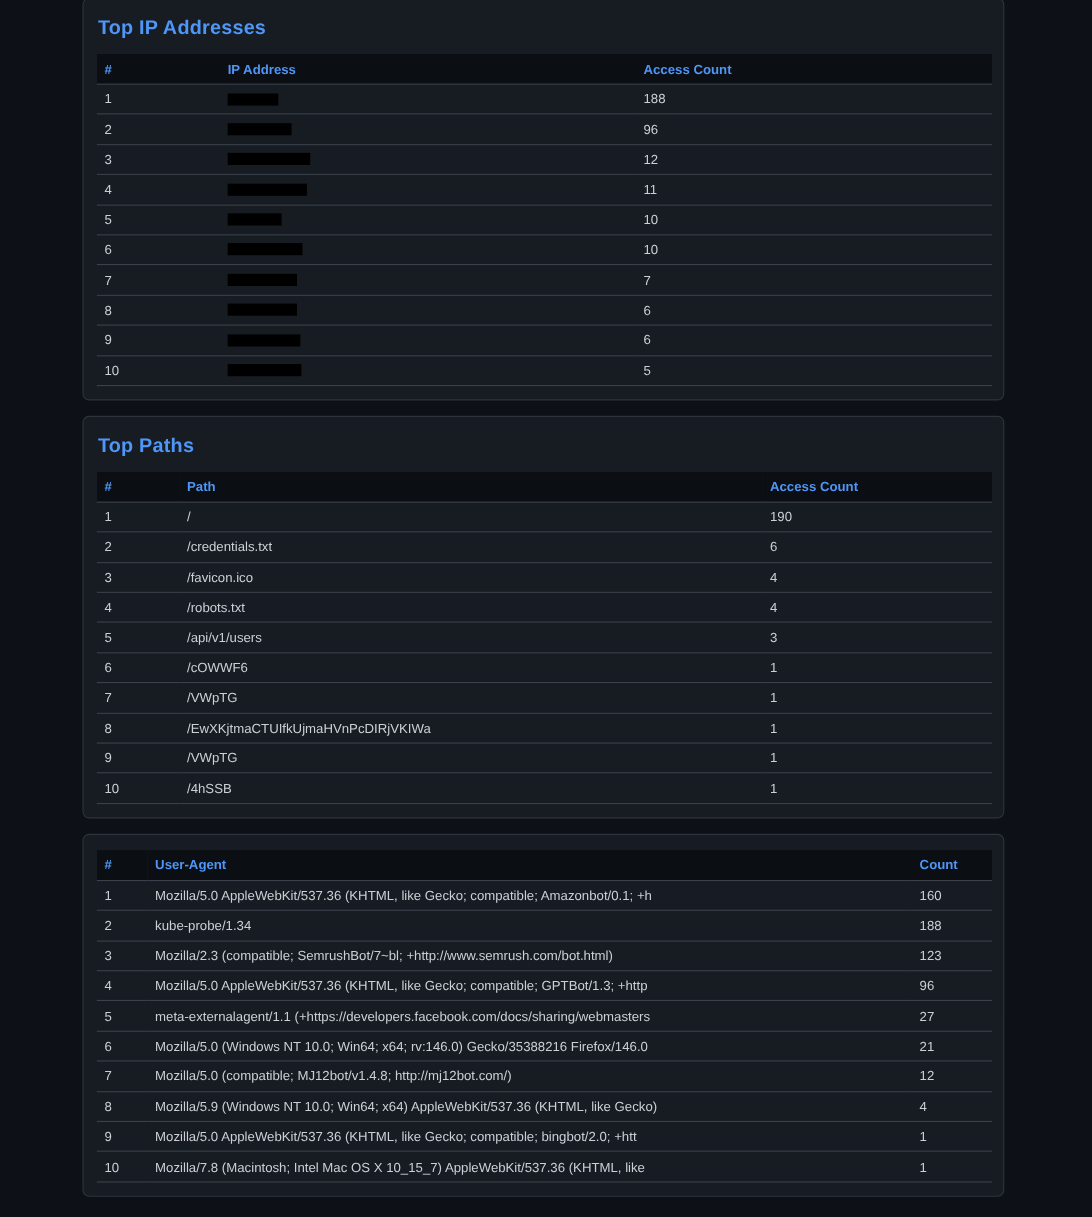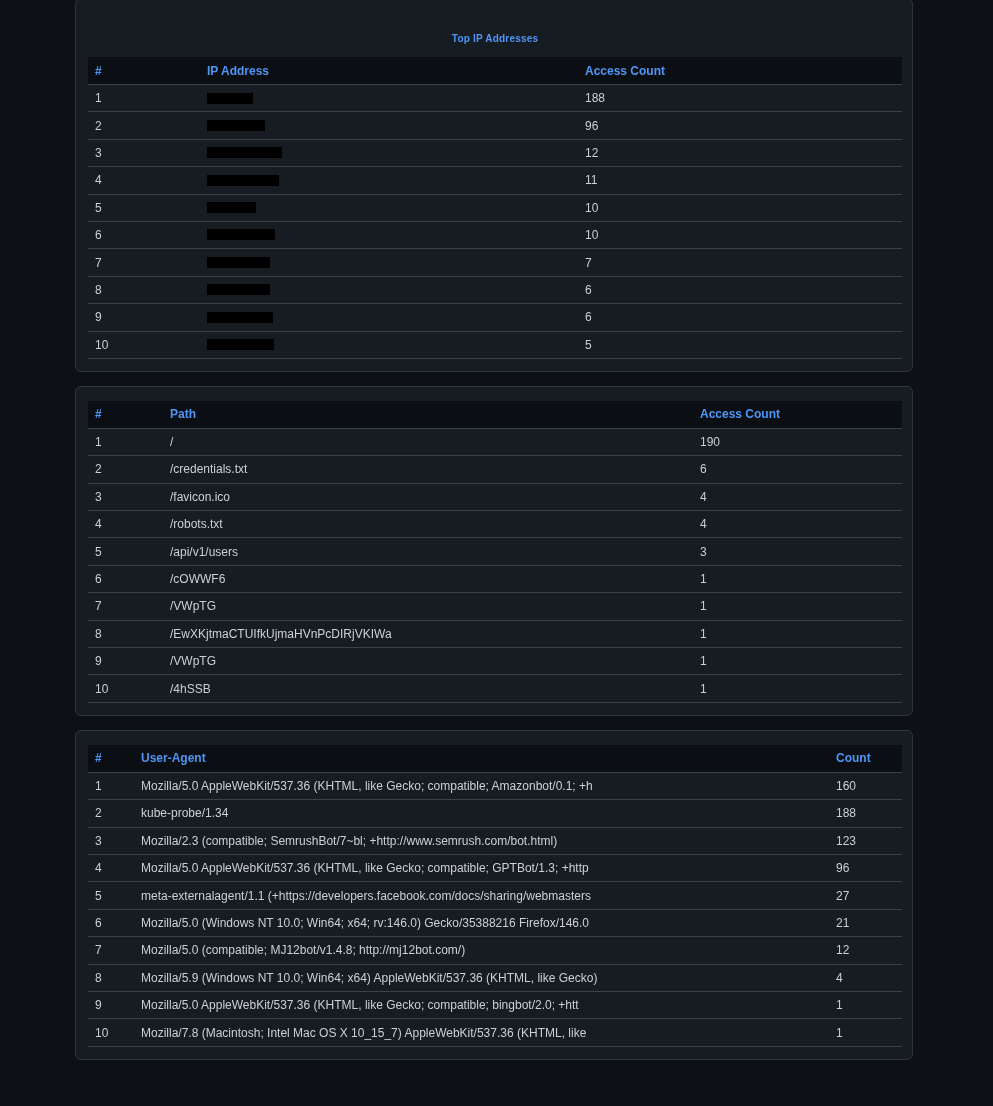--- a/index.html
+++ b/index.html
@@ -15,25 +15,24 @@
     width:838px;
     background:var(--card-bg,#171b22);
     border:1px solid var(--card-border,#2e343c);
     border-radius:6px;
     padding:14px 11px 12px 12px;
     margin-bottom:14px;
   }
   .card.first{margin-top:-2px;}
   .card-title{
     color:var(--accent,#4e96f7);
-    font-size:10px;
+    font-size:18px;
     font-weight:700;
-    margin:20px 0 13px 1px;
+    margin:2px 0 13px 1px;
     letter-spacing:.2px;
-    text-align:center;
   }
   table.data{
     width:814px;
     border-collapse:collapse;
     table-layout:fixed;
     font-size:12px;
   }
   thead tr{
     background:var(--header-bg,#0b0e13);
     border-bottom:1px solid var(--row-border,#3a414b);
@@ -137,20 +136,21 @@
           <tr>
             <td>10</td>
             <td><span class="redact" style="width: 67px;"></span></td>
             <td>5</td>
           </tr>
         </tbody>
     </table>
   </section>
 
   <section class="card">
+    <h2 class="card-title">Top Paths</h2>
     <table class="data sec1">
       <colgroup>
           <col class="c1">
           <col class="c2">
           <col class="c3">
         </colgroup>
       <thead>
         <tr>
           <th>#</th>
           <th>Path</th>

